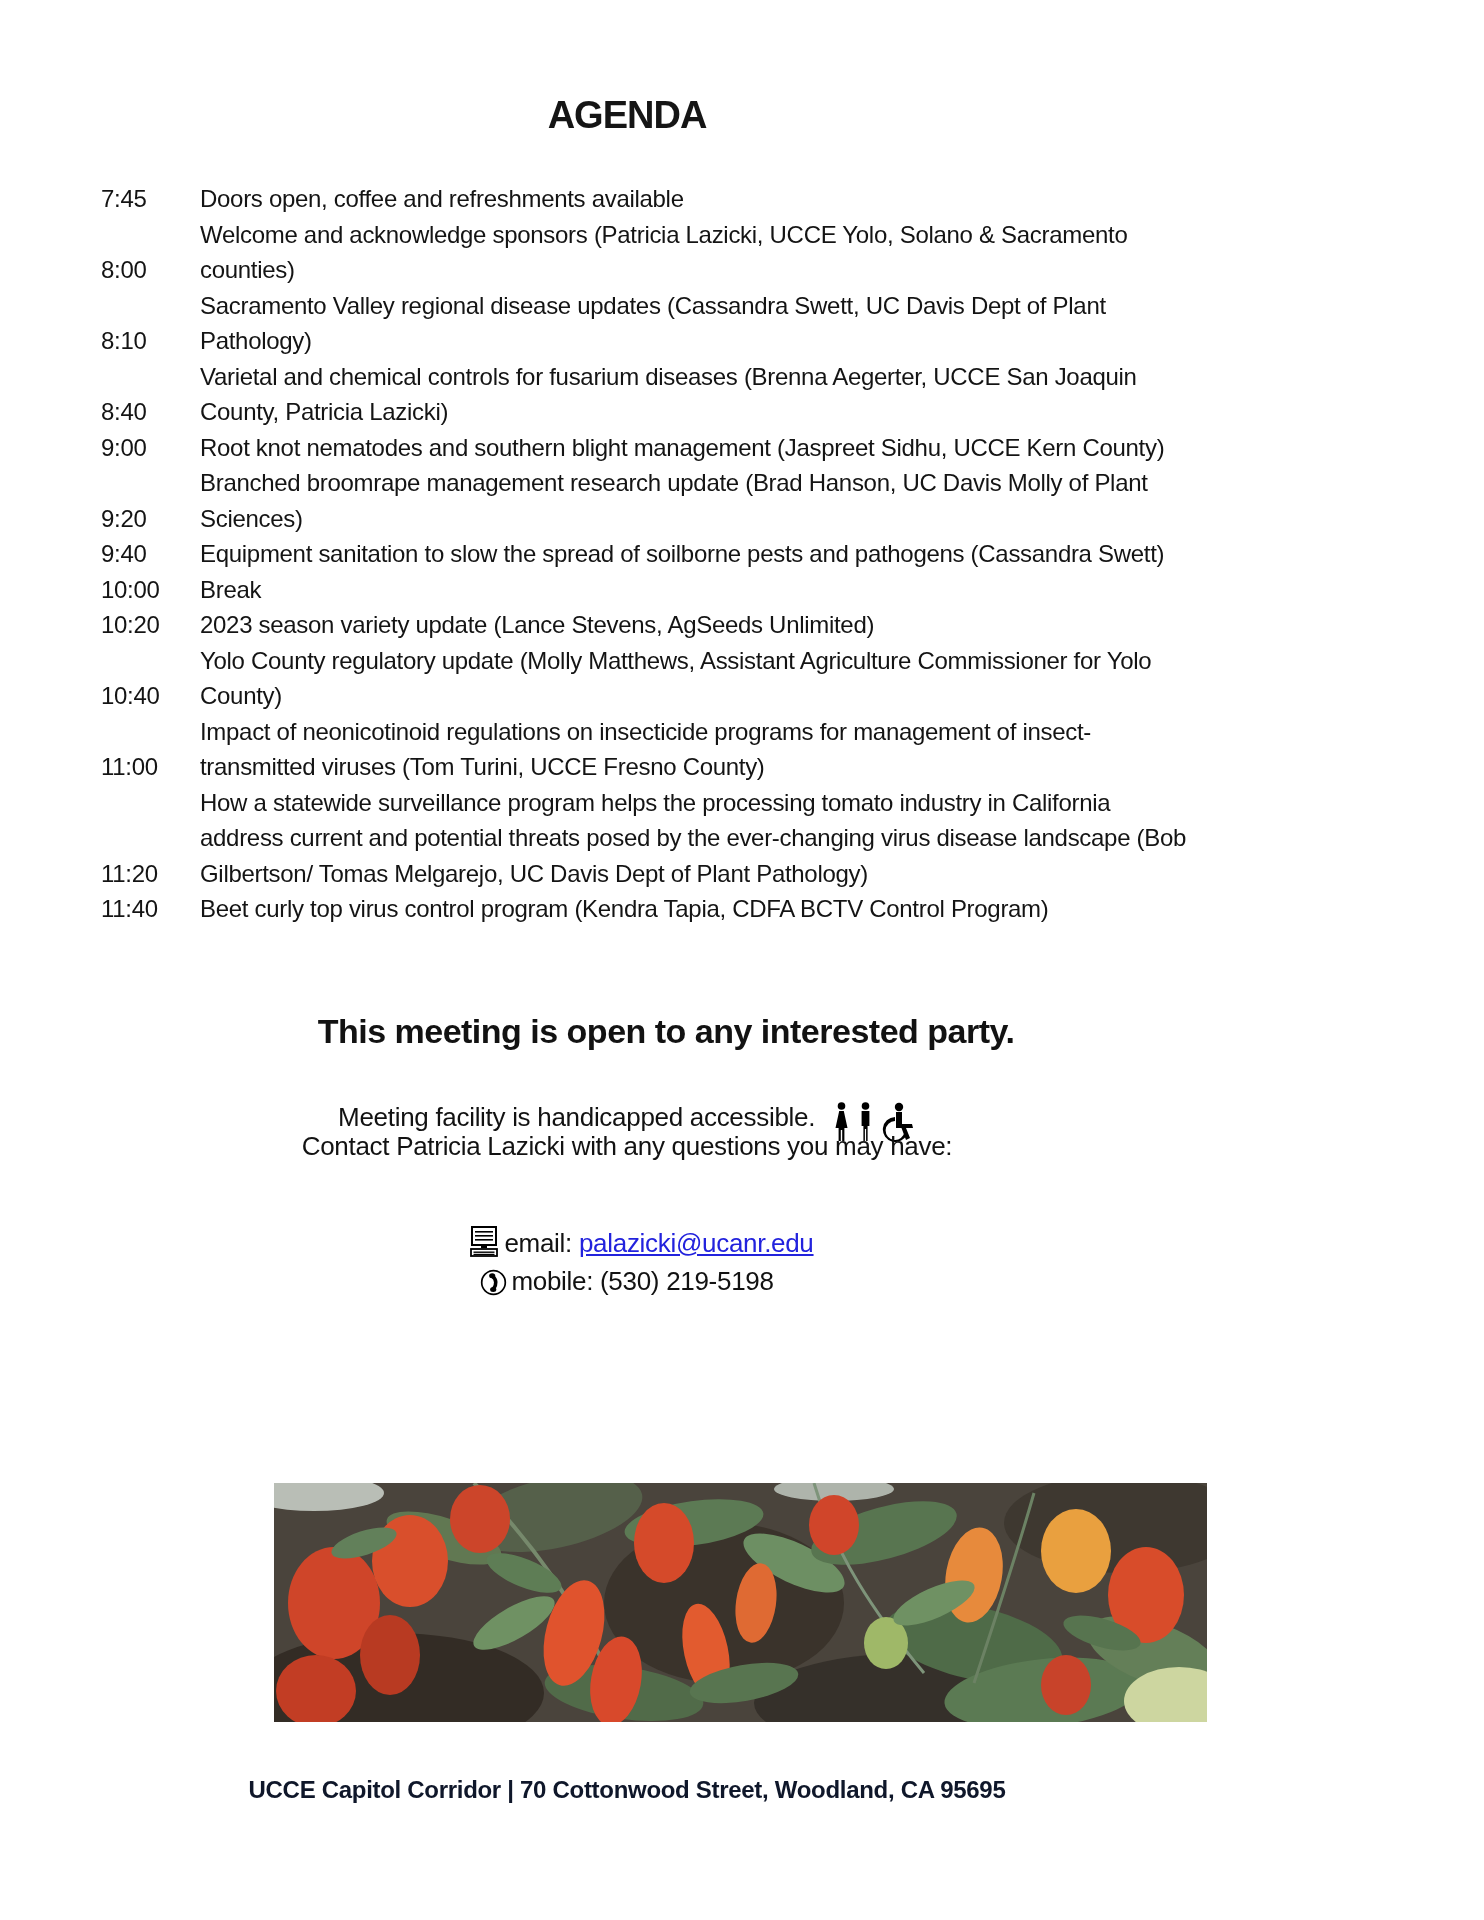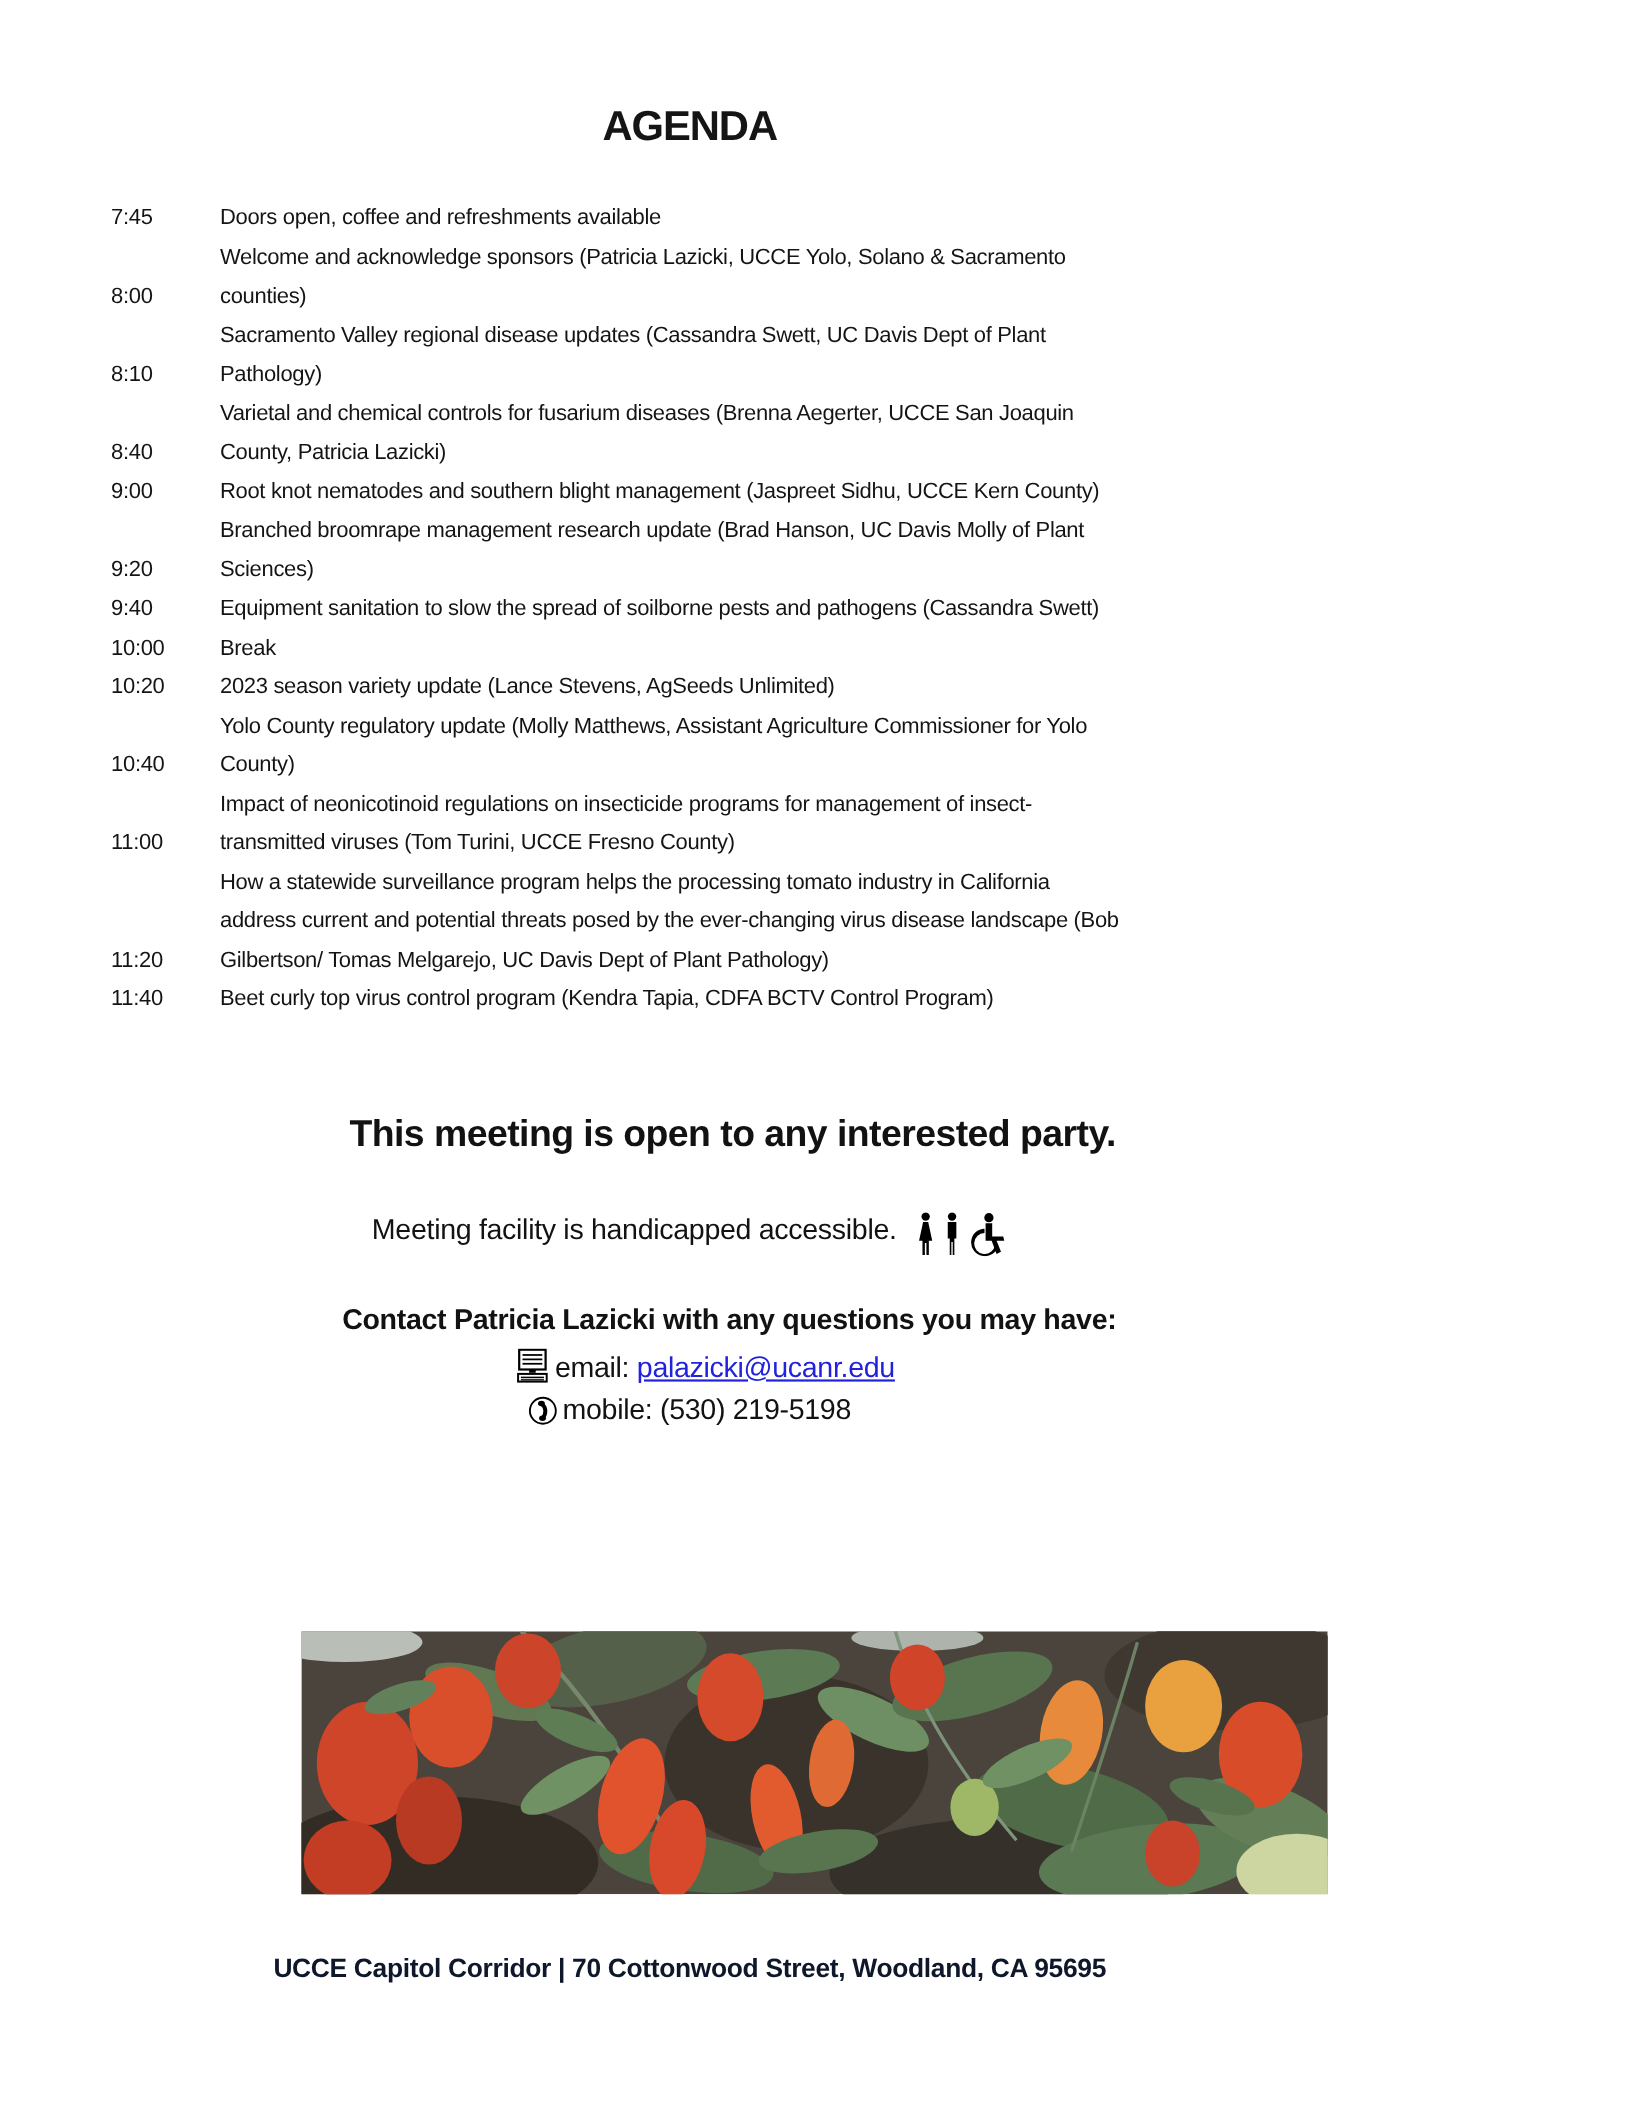--- a/index.html
+++ b/index.html
@@ -10,31 +10,31 @@
   }
   .page-title{
     position:absolute;top:94px;left:0;width:100%;
     text-align:center;font-size:38px;font-weight:bold;letter-spacing:-1px;
     margin:0;color:#151515;
   }
   table.agenda{
     position:absolute;left:101px;top:181px;border-collapse:collapse;
   }
   table.agenda td{
-    padding:0;font-size:20px;line-height:35.5px;letter-spacing:-0.3px;
+    padding:0;font-size:24px;line-height:35.5px;letter-spacing:-0.3px;
     color:#141414;
   }
   td.time{width:99px;vertical-align:bottom;}
   td.desc .line{white-space:nowrap;}
   .centerline{position:absolute;left:0;width:100%;text-align:center;color:#121212;}
   .open-meeting{top:1012px;font-size:34px;font-weight:bold;letter-spacing:-0.5px;padding-left:39px;}
   .facility{top:1102px;font-size:26px;letter-spacing:-0.3px;}
   .facility .icon-group{display:inline-block;vertical-align:-9px;margin-left:10px;}
   .facility .icon-group svg{vertical-align:bottom;margin-left:2px;}
-  .contact-heading{top:1184px;font-size:26px;font-weight:bold;letter-spacing:-0.3px;margin-left:36px;}
+  .contact-heading{top:1131px;font-size:26px;font-weight:normal;letter-spacing:-0.3px;}
   .email-line{top:1226px;font-size:26px;letter-spacing:-0.3px;padding-left:14px;}
   .mobile-line{top:1266px;font-size:26px;letter-spacing:-0.3px;}
   .email-line svg,.mobile-line svg{vertical-align:-6px;margin-right:4px;}
   a.email-link{color:#2222DD;text-decoration:underline;}
   .photo{
     position:absolute;left:274px;top:1483px;width:933px;height:239px;display:block;
   }
   .footer-address{top:1776px;font-size:24px;font-weight:bold;letter-spacing:-0.3px;color:#0f172a;}
 </style>
 </head>

